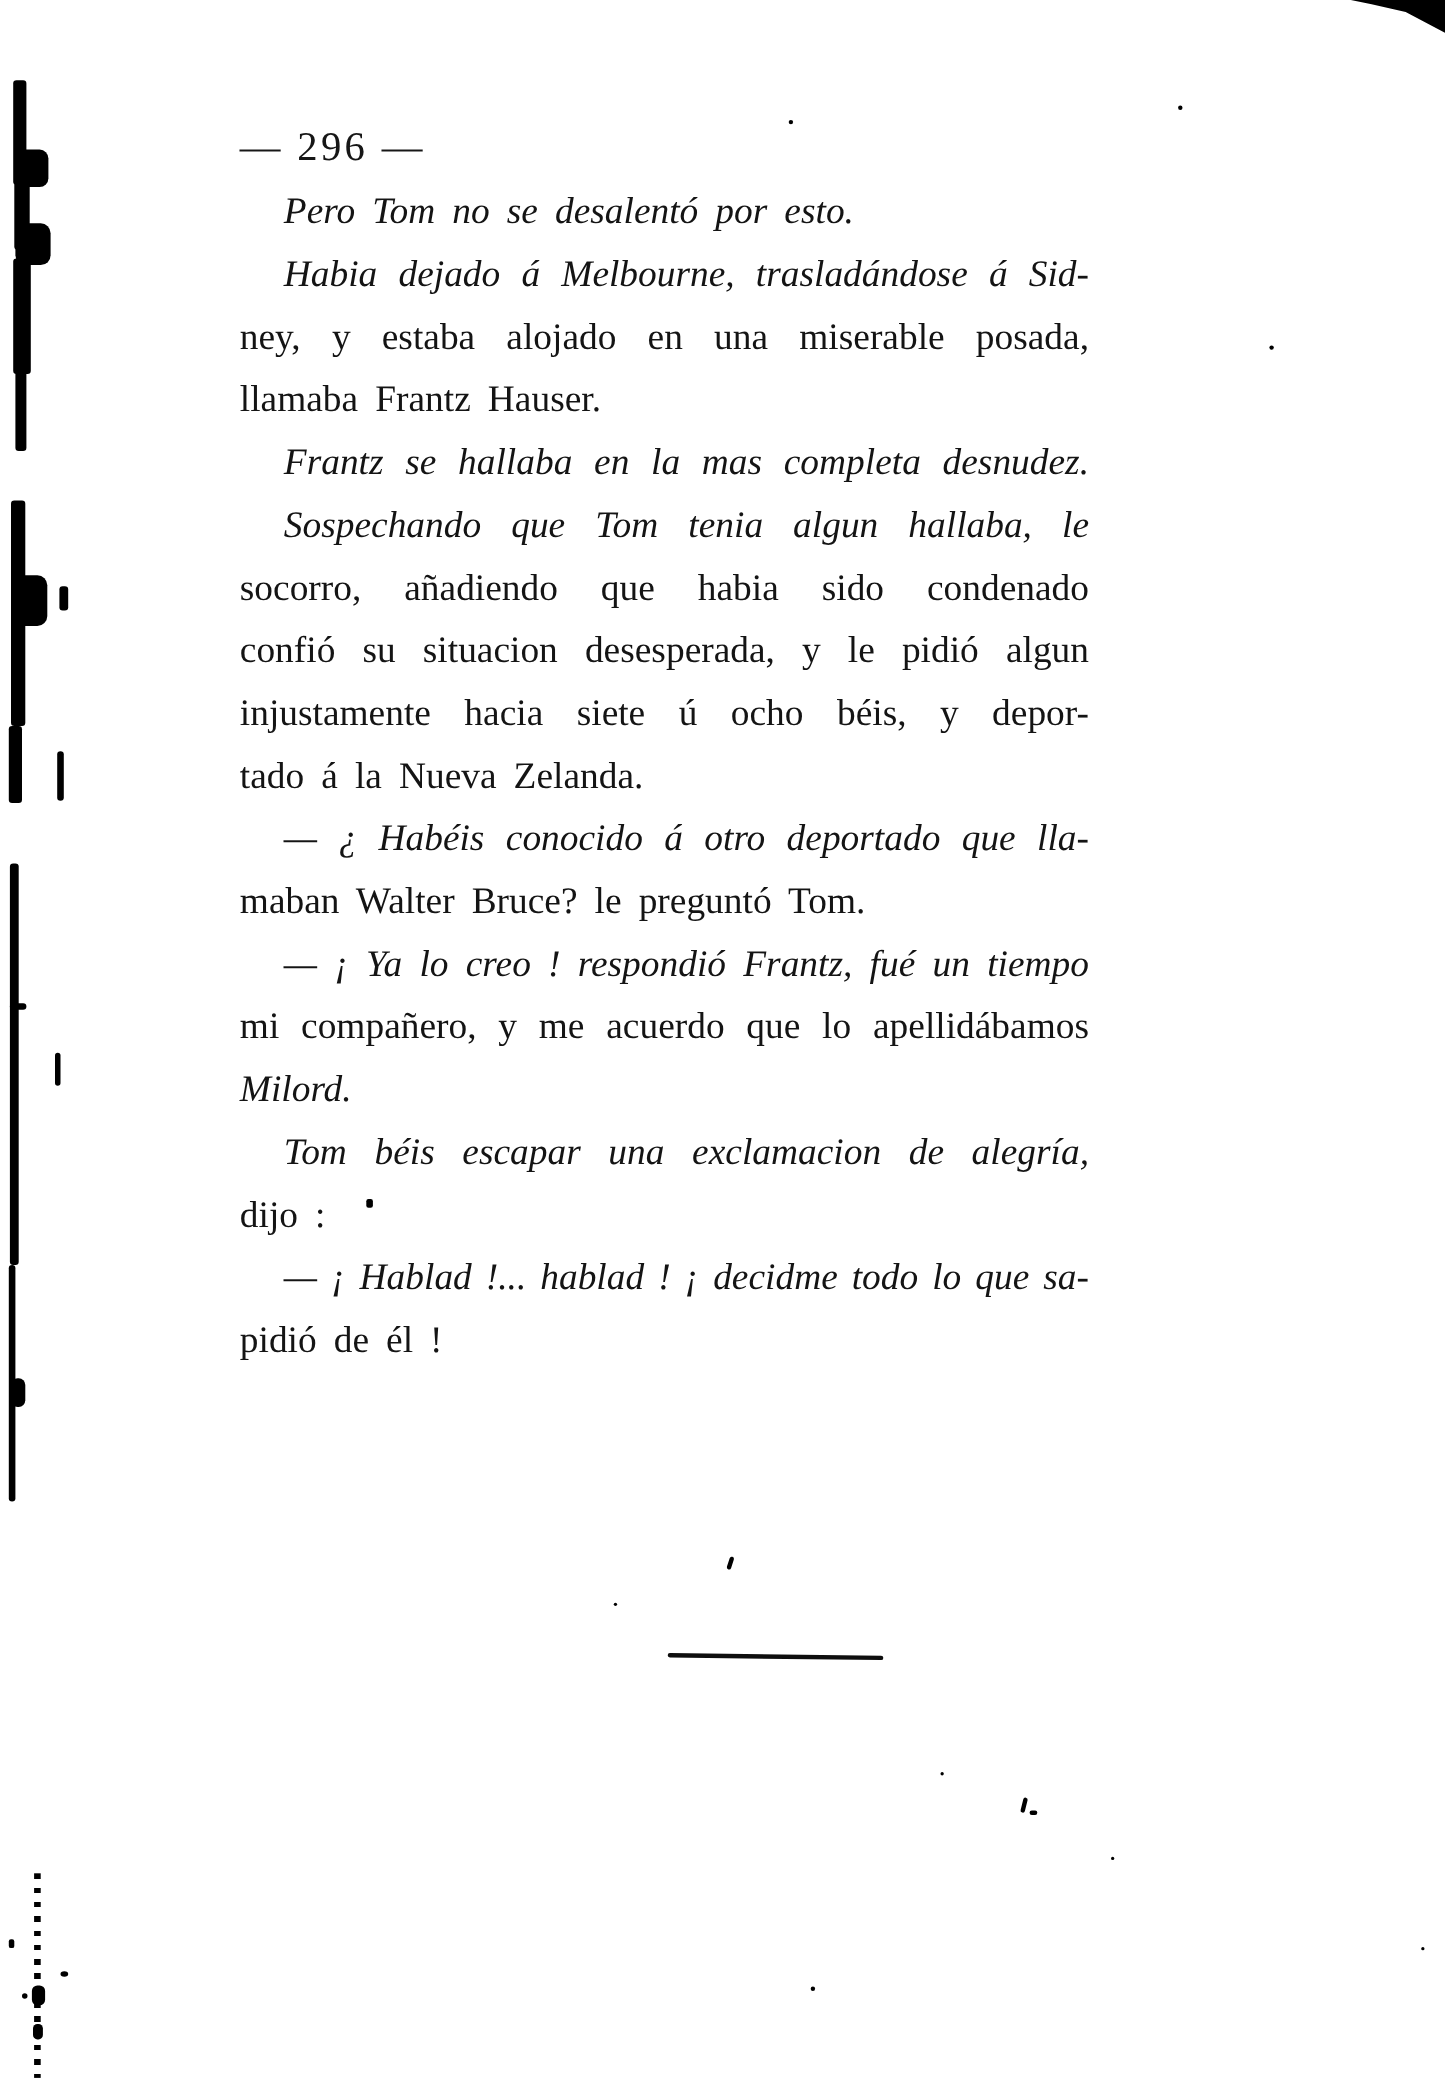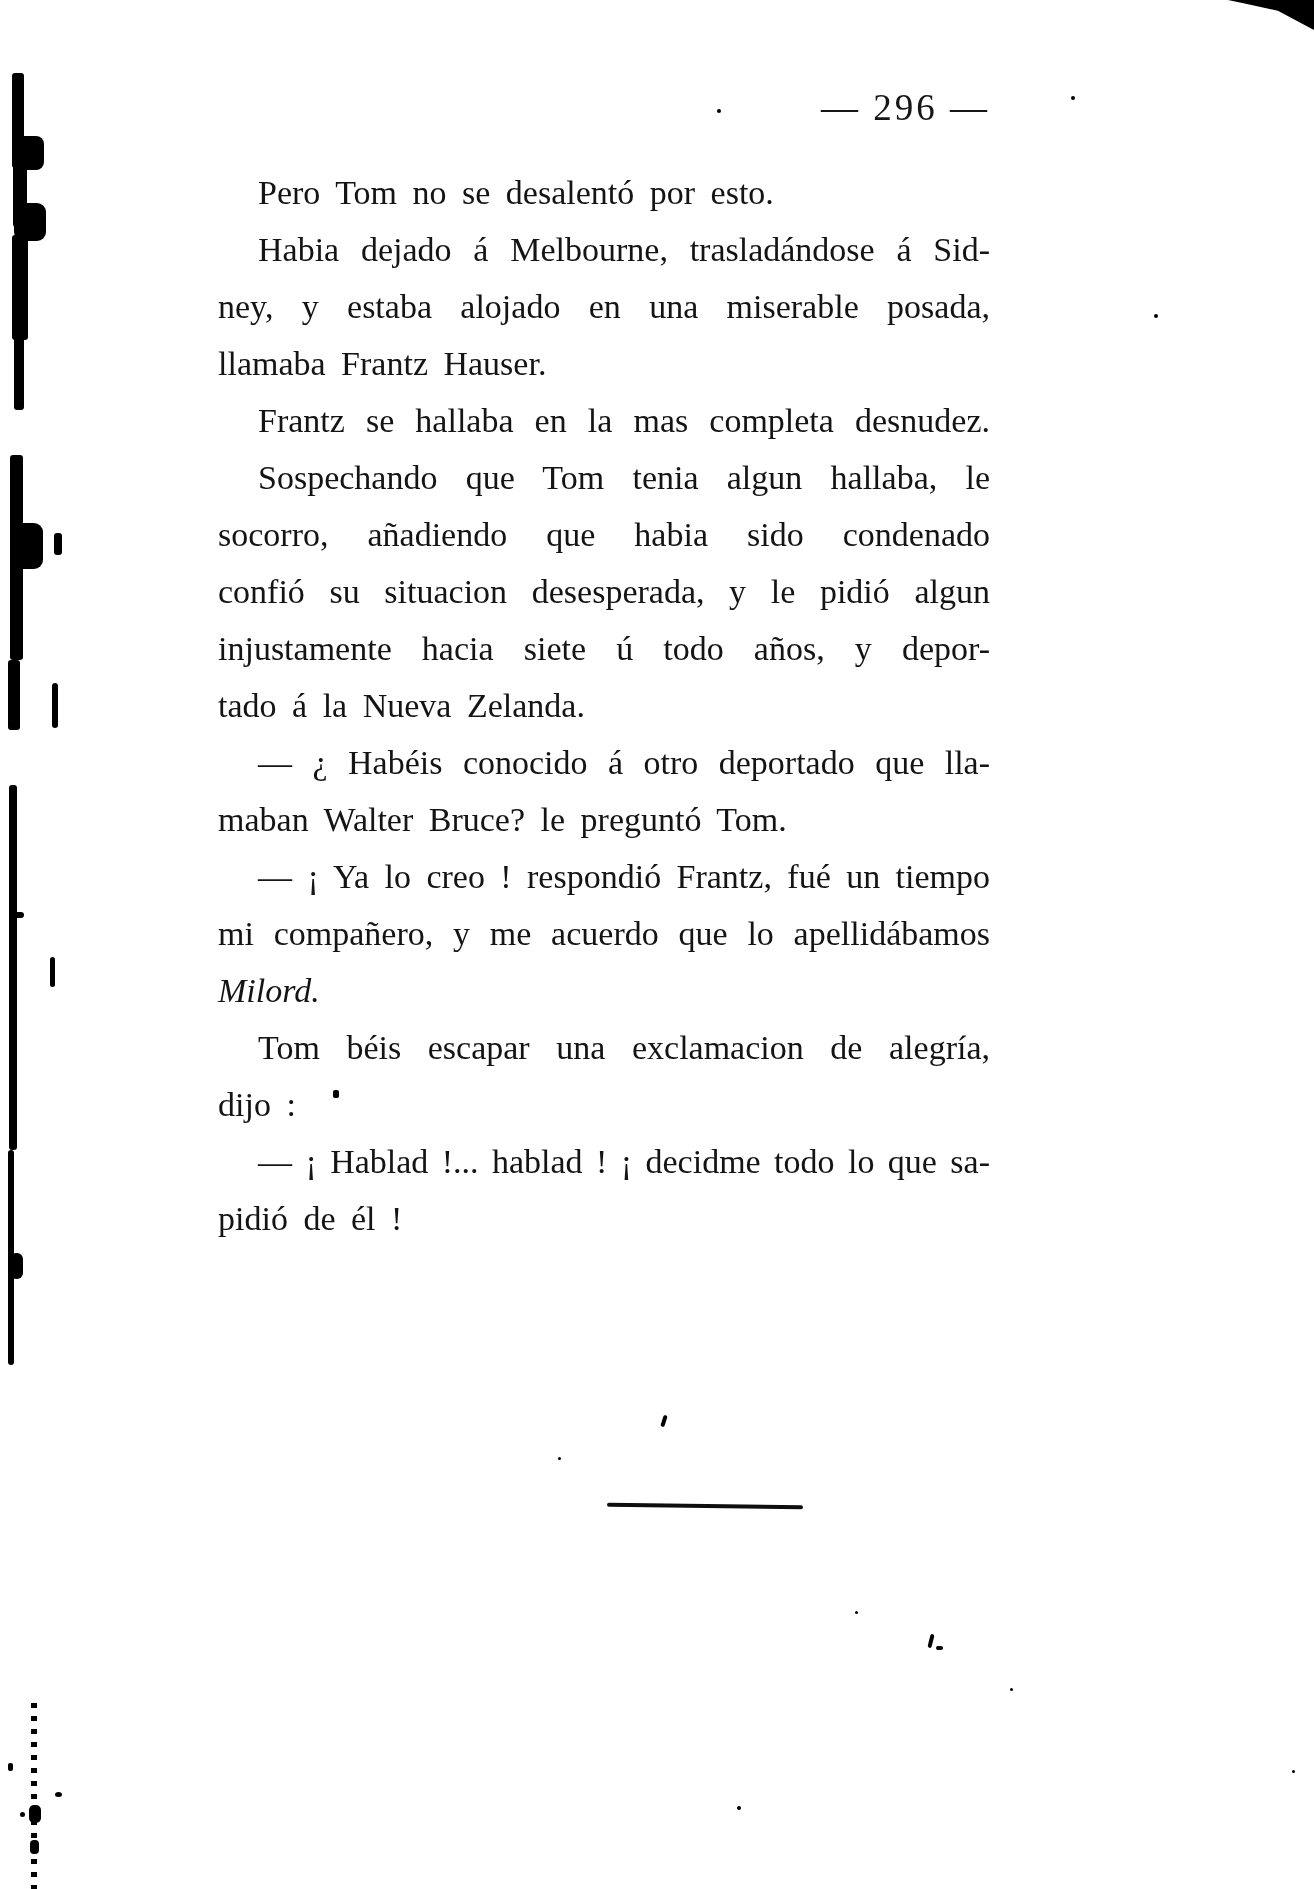--- a/index.html
+++ b/index.html
@@ -8,34 +8,34 @@
     background:#ffffff;
     position:relative;
     font-family:"Liberation Serif", serif;
     color:#141414;
     overflow:hidden;
   }
   .page{position:absolute;inset:0;}
 
   
   .header{
-    position:absolute;left:218px;top:86px;width:772px;
-    text-align:right;font-size:37px;letter-spacing:3px;
+    position:absolute;left:218px;top:112px;width:772px;
+    text-align:left;font-size:37px;letter-spacing:3px;
     color:#161616;
   }
 
   
   .text-block{
     position:absolute;left:218px;top:164px;width:772px;
     font-size:34px;line-height:57px;
   }
   .line{height:57px;}
   .line.just{text-align:justify;text-align-last:justify;}
   .line.nojust{word-spacing:7px;}
-  .line.indent{padding-left:40px;}
+  .line.indent{padding-left:40px;font-style:italic;}
   .line.italic{font-style:italic;word-spacing:2px;}
 
   
   .divider{
     position:absolute;left:607px;top:1504px;width:196px;height:4px;
     background:#0e0e0e;transform:rotate(0.7deg);border-radius:2px;
   }
 
   
   .corner{
@@ -60,21 +60,21 @@
 
   <div class="text-block" id="lines">
       <div class="line indent nojust">Pero Tom no se desalentó por esto.</div>
       <div class="line indent just">Habia dejado á Melbourne, trasladándose á Sid-</div>
       <div class="line just">ney, y estaba alojado en una miserable posada,</div>
       <div class="line nojust">llamaba Frantz Hauser.</div>
       <div class="line indent just">Frantz se hallaba en la mas completa desnudez.</div>
       <div class="line indent just">Sospechando que Tom tenia algun hallaba, le</div>
       <div class="line just">socorro, añadiendo que habia sido condenado</div>
       <div class="line just">confió su situacion desesperada, y le pidió algun</div>
-      <div class="line just">injustamente hacia siete ú todo años, y depor-</div>
+      <div class="line just">injustamente hacia siete ú ocho béis, y depor-</div>
       <div class="line nojust">tado á la Nueva Zelanda.</div>
       <div class="line indent just">— ¿ Habéis conocido á otro deportado que lla-</div>
       <div class="line nojust">maban Walter Bruce? le preguntó Tom.</div>
       <div class="line indent just">— ¡ Ya lo creo ! respondió Frantz, fué un tiempo</div>
       <div class="line just">mi compañero, y me acuerdo que lo apellidábamos</div>
       <div class="line nojust italic">Milord.</div>
       <div class="line indent just">Tom béis escapar una exclamacion de alegría,</div>
       <div class="line nojust">dijo :</div>
       <div class="line indent just">— ¡ Hablad !... hablad ! ¡ decidme todo lo que sa-</div>
       <div class="line nojust">pidió de él !</div>

